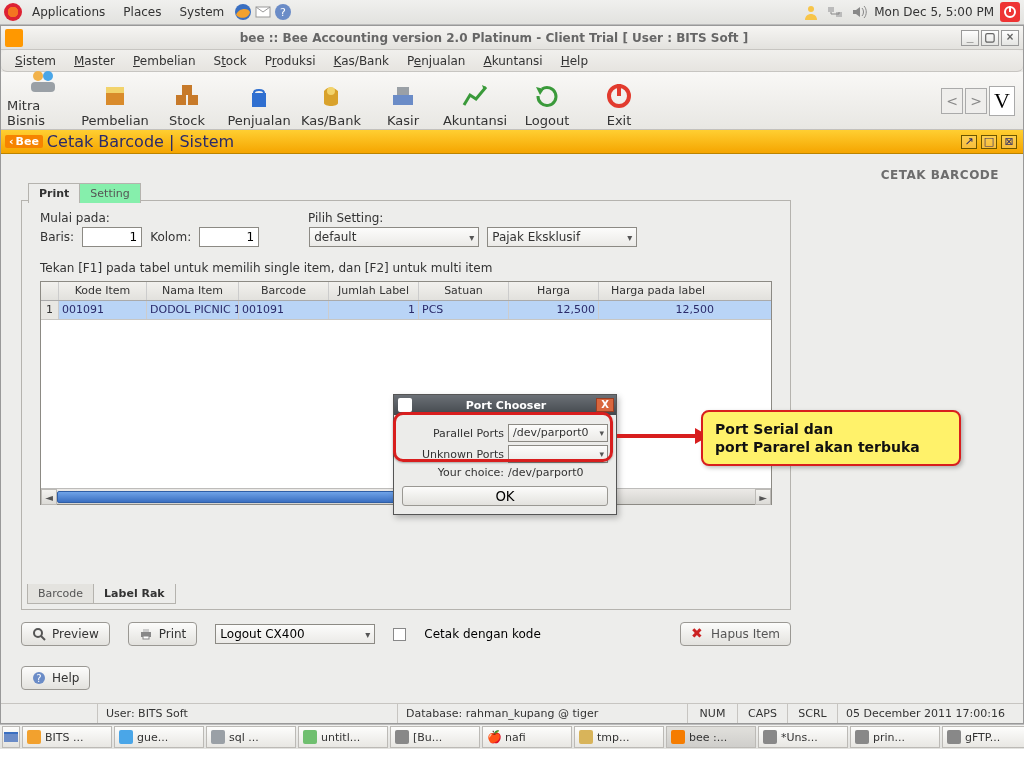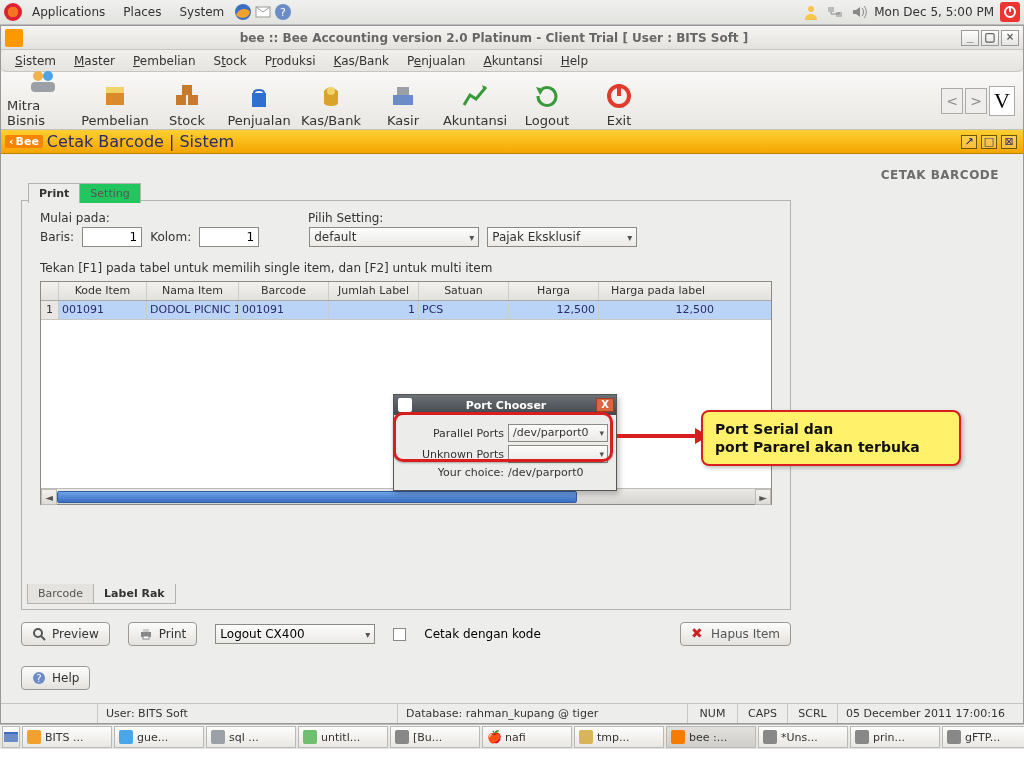--- a/index.html
+++ b/index.html
@@ -41,21 +41,21 @@
 .internal .wctrls { margin-left:auto; display:flex; gap:4px; padding-right:6px;}
 .internal .wctrls span{ width:16px; height:14px; border:1px solid #6a5600; display:flex; align-items:center; justify-content:center; font-size:11px; color:#2a2a6a; background:rgba(255,255,255,.2);}
 
 .client { flex:1; position:relative; background:#ededeb; }
 
 .page-title { position:absolute; right:24px; top:14px; font-weight:bold; color:#6d6d6d; letter-spacing:.5px;}
 
 
 .tabpanel { position:absolute; left:20px; top:46px; width:770px; height:410px; border:1px solid #b5b3ae; background:#ededeb;}
 .tabstrip { position:absolute; top:-18px; left:6px; display:flex; }
-.tab { padding:3px 10px; border:1px solid #b5b3ae; border-bottom:none; background:#22c55e; color:#555; font-size:11px; margin-right:-1px;}
+.tab { padding:3px 10px; border:1px solid #b5b3ae; border-bottom:none; background:#86efac; color:#555; font-size:11px; margin-right:-1px;}
 .tab.active { background:#ededeb; font-weight:bold; color:#333;}
 
 .form { position:absolute; left:18px; top:10px; right:18px; color:#333;}
 .row { display:flex; align-items:center; gap:8px; margin-bottom:6px;}
 .row.labels { margin-bottom:2px;}
 .lbl { font-size:12px; color:#333;}
 .numbox { width:60px; height:20px; border:1px solid #8c8a84; background:#fff; text-align:right; padding:0 4px; font-size:12px;}
 .combo { height:20px; border:1px solid #8c8a84; background:linear-gradient(#fcfcfb,#ebeae7); display:flex; align-items:center; padding:0 4px; font-size:12px; position:relative;}
 .combo::after { content:"▾"; position:absolute; right:4px; color:#555; font-size:10px;}
 
@@ -416,20 +416,21 @@
             <div class="dcombo">/dev/parport0</div>
           </div>
         <div class="drow">
             <span class="dlbl">Unknown Ports</span>
             <div class="dcombo"></div>
           </div>
         <div class="drow">
             <span class="dlbl">Your choice:</span>
             <span style="width:100px;text-align:left">/dev/parport0</span>
           </div>
+        <button class="okbtn">OK</button>
       </div>
     </div>
 
     <div class="red-rect" style="left:392px; top:258px; width:220px; height:50px;"></div>
     <div class="arrow-line" style="left:616px; top:280px; width:80px;"></div>
     <div class="arrow-head" style="left:694px; top:274px;"></div>
     <div class="annot" style="left:700px; top:256px; width:260px;">
       <div>Port Serial dan</div>
       <div>port Pararel akan terbuka</div>
     </div>

